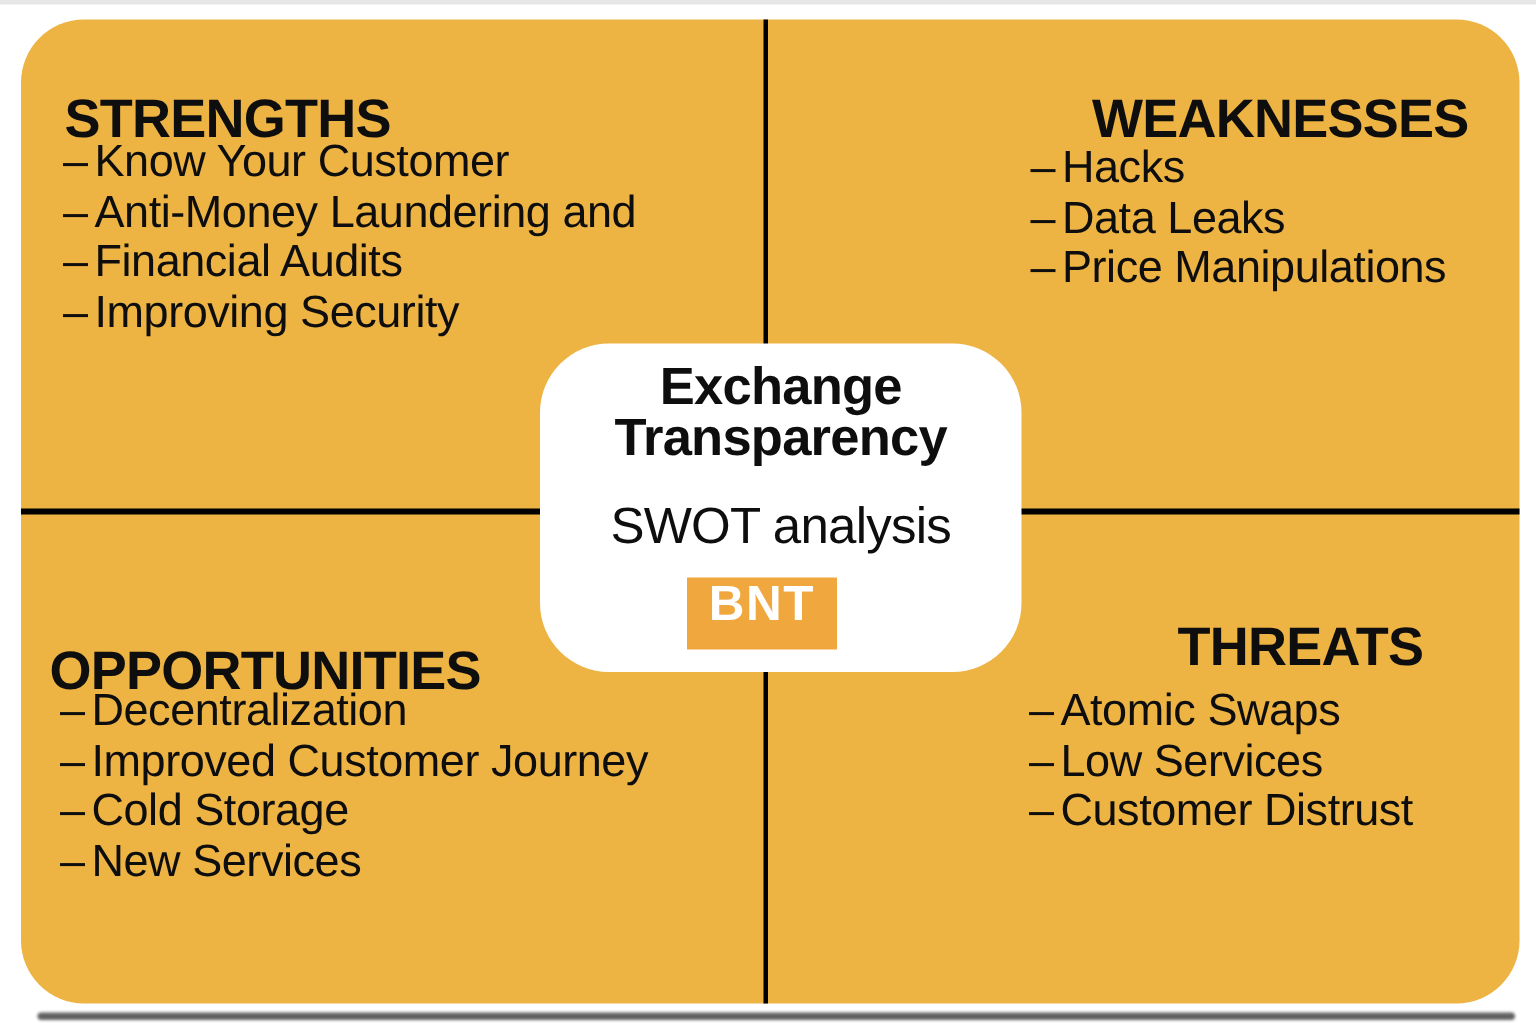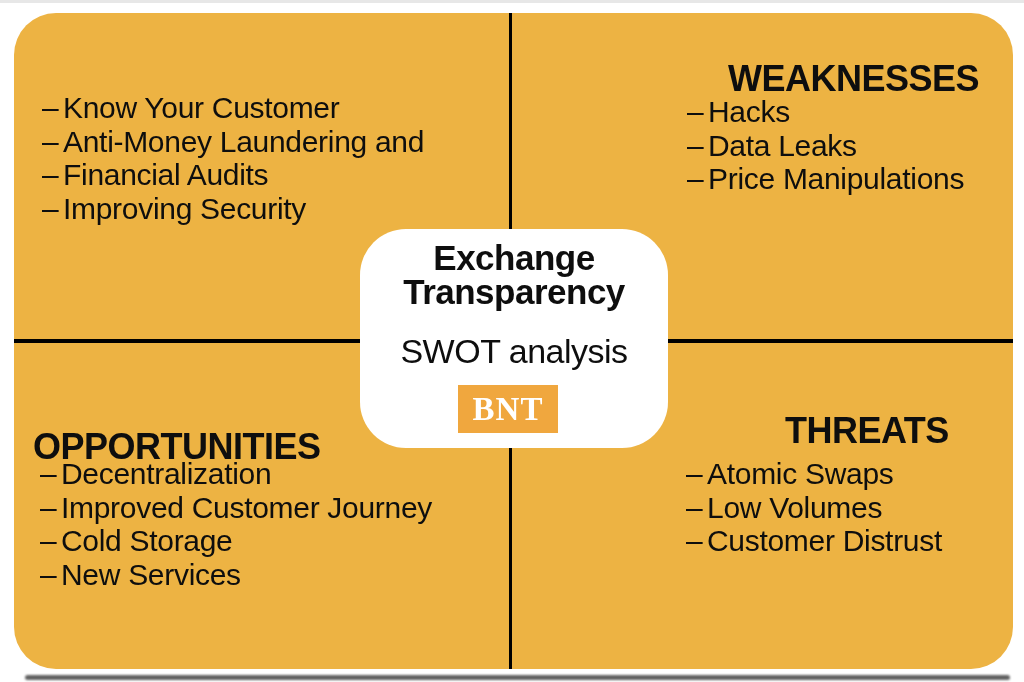--- a/index.html
+++ b/index.html
@@ -48,36 +48,36 @@
   }
   .q-strengths .q-list     { left: 28px;  top: 78px; }
   .q-weaknesses .q-list    { left: 175px; top: 82px; }
   .q-opportunities .q-list { left: 26px;  top: 114px; }
   .q-threats .q-list       { left: 174px; top: 114px; }
   .item { position: relative; padding-left: 21px; }
   .item .dash { position: absolute; left: 0; top: 0; }
   .item .line { display: block; white-space: nowrap; }
   .center-box {
     position: absolute; left: 360px; top: 229px; width: 308px; height: 219px;
-    background: #ffffff; border-radius: 46px; z-index: 3;
+    background: #ffffff; border-radius: 46px; z-index: 3; padding-left: 13px;
   }
   .center-title {
     position: absolute; left: 0; top: 12px; width: 100%;
     text-align: center; font-size: 35px; font-weight: bold;
     line-height: 33.5px; letter-spacing: -0.5px;
   }
   .center-title .line { display: block; }
   .center-subtitle {
     position: absolute; left: 0; top: 105px; width: 100%;
     text-align: center; font-size: 34px; font-weight: normal;
     line-height: 1; letter-spacing: -0.5px;
   }
   .logo-box {
     position: absolute; left: 98px; top: 156px; width: 100px; height: 48px;
-    background: #F0A73E; display: flex; align-items: center; justify-content: center; font-family: Liberation Serif, serif;
+    background: #F0A73E; display: flex; align-items: flex-start; justify-content: center;
   }
   .logo-text {
     color: #ffffff; font-size: 33px; font-weight: bold; letter-spacing: 1px;
     line-height: 1;
   }
   .bottom-shadow {
     position: absolute; left: 25px; top: 675px; width: 985px; height: 5px;
     background: #3a3a3a; border-radius: 4px; filter: blur(1px); opacity: 0.8;
     z-index: 0;
   }
@@ -85,20 +85,21 @@
 </head>
 <body>
 
 <div class="stage">
   <div class="top-edge"></div>
   <div class="card"></div>
   <div class="vline"></div>
   <div class="hline"></div>
 
   <section class="quadrant q-strengths">
+    <h2 class="q-title">STRENGTHS</h2>
     <div class="q-list">
       <div class="item">
         <span class="dash">–</span>
         <span class="line">Know Your Customer</span>
       </div>
       <div class="item">
         <span class="dash">–</span>
         <span class="line">Anti-Money Laundering and</span>
       </div>
       <div class="item">
@@ -154,21 +155,21 @@
 
   <section class="quadrant q-threats">
     <h2 class="q-title">THREATS</h2>
     <div class="q-list">
       <div class="item">
         <span class="dash">–</span>
         <span class="line">Atomic Swaps</span>
       </div>
       <div class="item">
         <span class="dash">–</span>
-        <span class="line">Low Volumes</span>
+        <span class="line">Low Services</span>
       </div>
       <div class="item">
         <span class="dash">–</span>
         <span class="line">Customer Distrust</span>
       </div>
     </div>
   </section>
 
   <div class="center-box">
     <div class="center-title">

